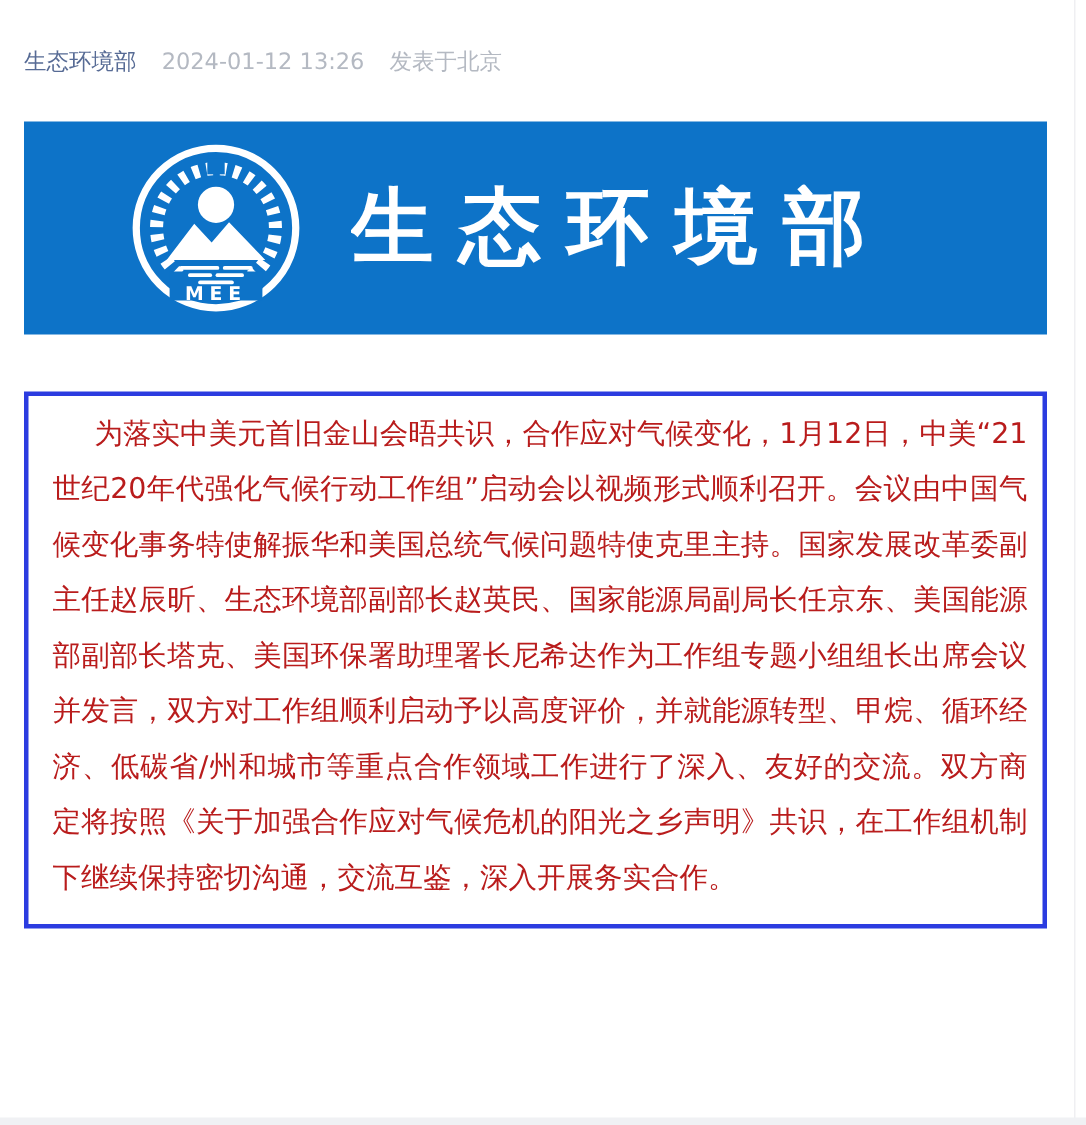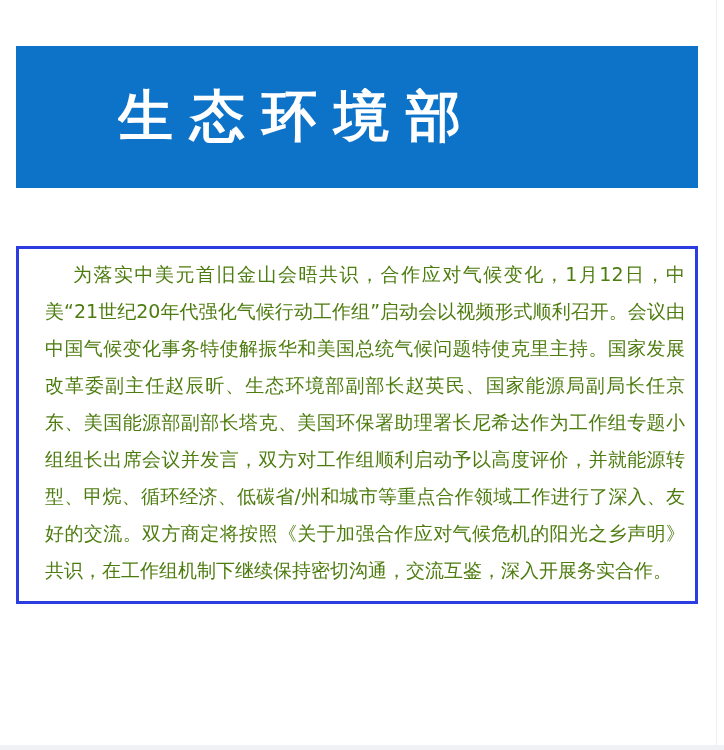--- a/index.html
+++ b/index.html
@@ -48,26 +48,26 @@
   }
   .banner-text .en {
     font-size: 21px;
     font-weight: 400;
     margin-top: 5px;
     letter-spacing: 0.2px;
     white-space: nowrap;
   }
 
   .content-box {
-    margin-top: 58px;
+    margin-top: 38px;
     border: 3px solid var(--box-border-blue, #2b3ce0);
-    padding: 7px 10px 12px 26px;
+    padding: 7px 10px 12px 16px;
     font-size: 19px;
     line-height: 37px;
-    color: #4d7c0f;
+    color: #b91c1c;
     text-align: justify;
   }
   .content-box p { margin: 0; text-indent: 28px; }
   .content-box p + p { margin-top: 15px; }
 
   .window-edge {
     position: absolute; top: 0; right: 7px;
     width: 1px; height: 100%;
     background: #efeff2;
   }
@@ -76,22 +76,52 @@
     width: 100%; height: 5px;
     background: #f0f1f4;
   }
 </style>
 </head>
 <body>
 
 <div class="page">
 
 
+  <div class="byline">
+    <span class="account">生态环境部</span>
+    <span class="date">2024-01-12 13:26</span>
+    <span class="loc">发表于北京</span>
+  </div>
 
   <div class="banner">
+    <span class="logo">
+      <svg viewBox="0 0 120 120" xmlns="http://www.w3.org/2000/svg" aria-hidden="true">
+
+        <circle cx="60" cy="60" r="55" fill="none" stroke="#ffffff" stroke-width="5"></circle>
+
+        <circle cx="60" cy="60" r="41" fill="none" stroke="#ffffff" stroke-width="9" stroke-dasharray="4.5 5" transform="rotate(8 60 60)"></circle>
+
+        <rect x="28" y="90" width="64" height="20" fill="#0d73c8"></rect>
+        <rect x="54" y="12" width="12" height="11" fill="#0d73c8"></rect>
+
+        <circle cx="60" cy="44" r="12.5" fill="#ffffff"></circle>
+
+        <path d="M26,82 L45,57 L57,70 L69,56 L94,82 Z" fill="#ffffff"></path>
+
+        <g stroke="#ffffff" stroke-width="2.6" stroke-linecap="round">
+          <line x1="36" y1="87.5" x2="61" y2="87.5"></line>
+          <line x1="66" y1="87.5" x2="84" y2="87.5"></line>
+          <line x1="42" y1="92.5" x2="56" y2="92.5"></line>
+          <line x1="61" y1="92.5" x2="78" y2="92.5"></line>
+          <line x1="49" y1="97.5" x2="71" y2="97.5"></line>
+        </g>
+
+        <text x="60" y="110" text-anchor="middle" fill="#ffffff" font-size="13" font-weight="bold" letter-spacing="4" font-family="DejaVu Sans, Liberation Sans, sans-serif">MEE</text>
+      </svg>
+    </span>
     <div class="banner-text">
       <div class="cn">生态环境部</div>
     </div>
   </div>
 
   <div class="content-box">
     <p>为落实中美元首旧金山会晤共识，合作应对气候变化，1月12日，中美“21世纪20年代强化气候行动工作组”启动会以视频形式顺利召开。会议由中国气候变化事务特使解振华和美国总统气候问题特使克里主持。国家发展改革委副主任赵辰昕、生态环境部副部长赵英民、国家能源局副局长任京东、美国能源部副部长塔克、美国环保署助理署长尼希达作为工作组专题小组组长出席会议并发言，双方对工作组顺利启动予以高度评价，并就能源转型、甲烷、循环经济、低碳省/州和城市等重点合作领域工作进行了深入、友好的交流。双方商定将按照《关于加强合作应对气候危机的阳光之乡声明》共识，在工作组机制下继续保持密切沟通，交流互鉴，深入开展务实合作。</p>
   </div>
 
 </div>

